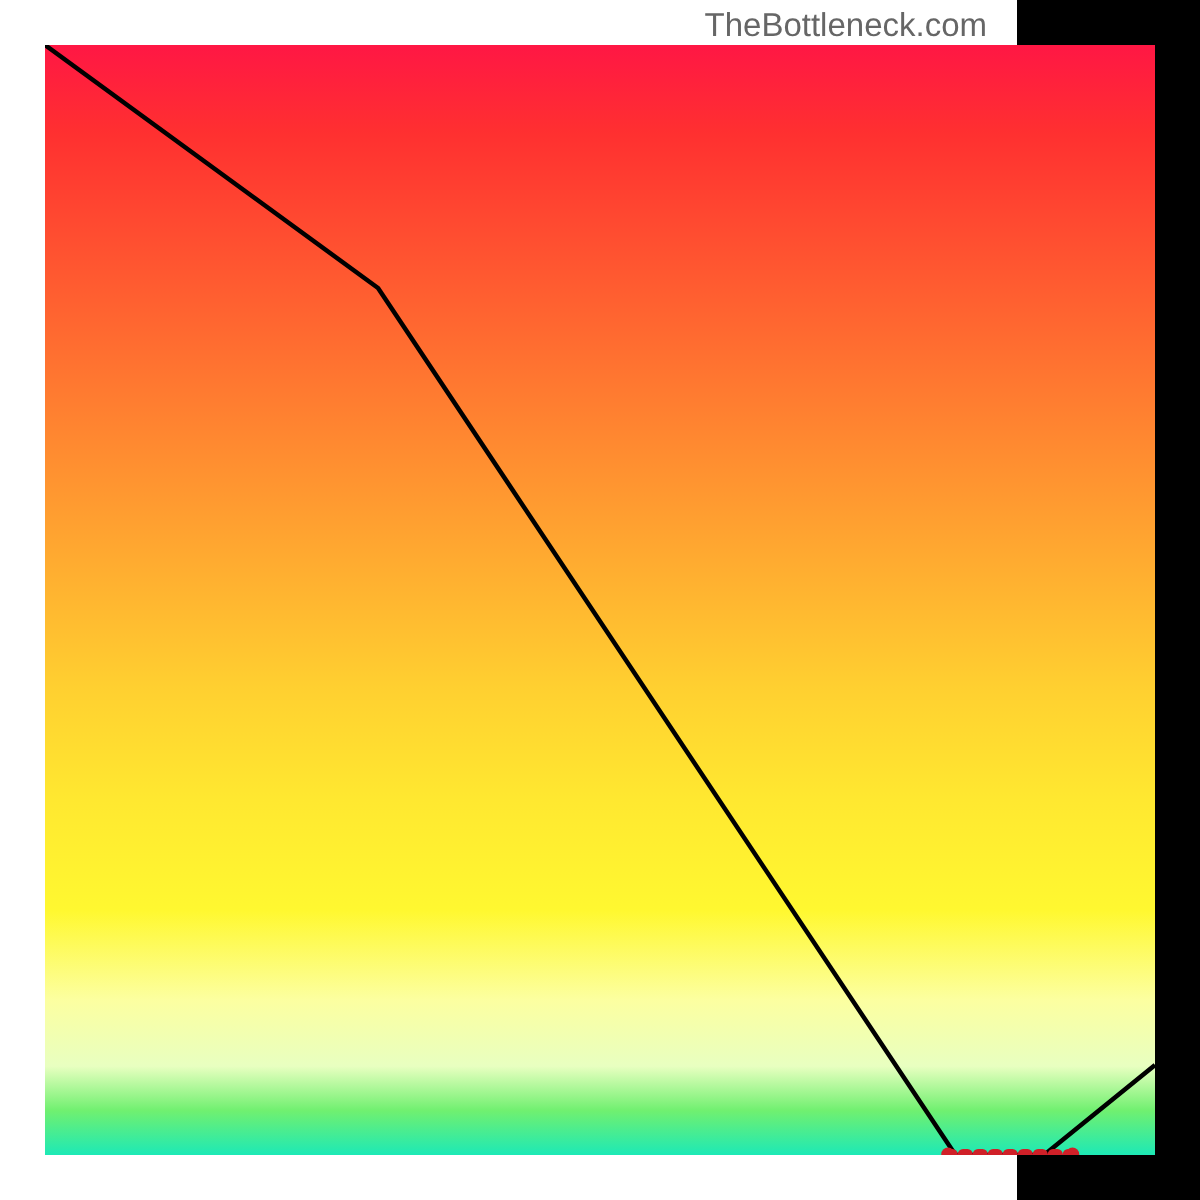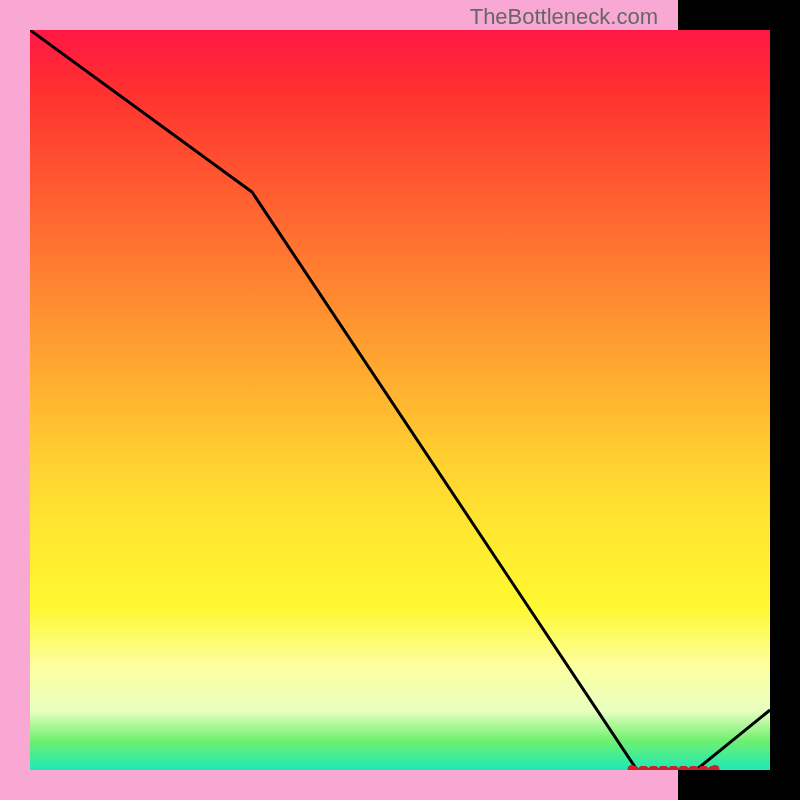--- a/index.html
+++ b/index.html
@@ -8,21 +8,21 @@
     width: 800px;
     height: 800px;
     background: #000;
     position: relative;
     font-family: Arial, Helvetica, sans-serif;
   }
   .container {
     width: 678px;
     height: 800px;
     position: relative;
-    background: #f9a8d4;
+    background: #ffffff;
   }
   .watermark {
     position: absolute;
     top: 4px;
     right: 20px;
     color: #666;
     font-size: 22px;
     font-family: Arial, sans-serif;
     z-index: 10;
   }

